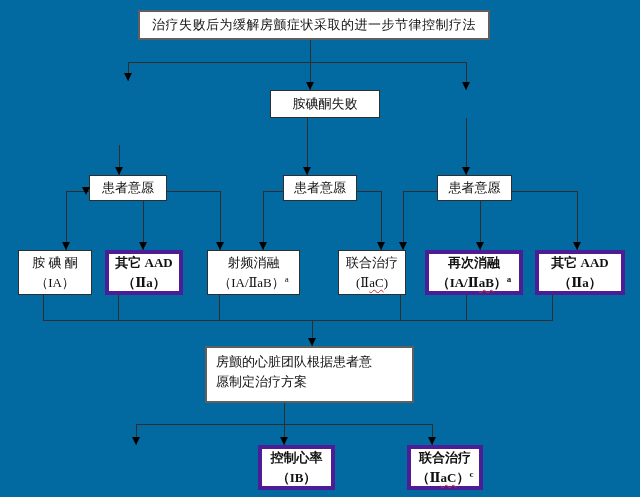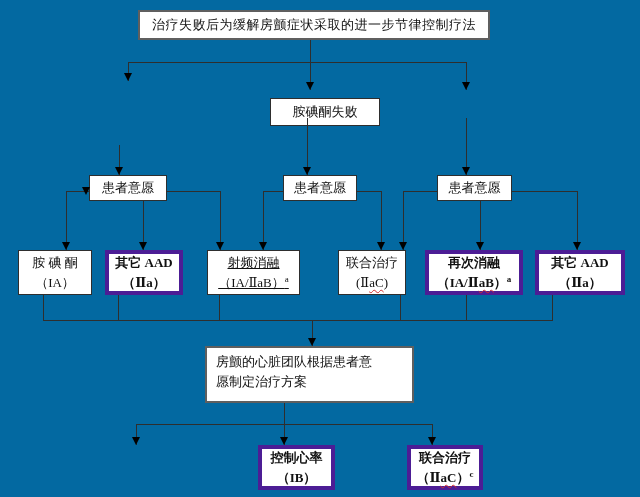--- a/index.html
+++ b/index.html
@@ -32,21 +32,21 @@
 </style>
 </head>
 <body>
 
 <div id="canvas">
 
   <div class="box medium" id="title-box" style="left:138px;top:10px;width:352px;height:30px;">
     <div class="bl">治疗失败后为缓解房颤症状采取的进一步节律控制疗法</div>
   </div>
 
-  <div class="box" style="left:270px;top:90px;width:110px;height:28px;margin-top:8px;">
+  <div class="box" style="left:270px;top:90px;width:110px;height:28px;">
     <div class="bl">胺碘酮失败</div>
   </div>
 
   <div class="box" style="left:89px;top:175px;width:78px;height:26px;">
     <div class="bl">患者意愿</div>
   </div>
   <div class="box" style="left:283px;top:175px;width:74px;height:26px;">
     <div class="bl">患者意愿</div>
   </div>
   <div class="box" style="left:437px;top:175px;width:75px;height:26px;">
@@ -54,21 +54,21 @@
   </div>
 
   <div class="box" style="left:18px;top:250px;width:74px;height:45px;">
     <div class="bl">胺 碘 酮</div>
     <div class="bl">（IA）</div>
   </div>
   <div class="box thick" style="left:105px;top:250px;width:78px;height:45px;">
     <div class="bl">其它 AAD</div>
     <div class="bl">（Ⅱa）</div>
   </div>
-  <div class="box" style="left:207px;top:250px;width:93px;height:45px;text-decoration:underline;">
+  <div class="box" style="left:207px;top:250px;width:93px;height:45px;">
     <div class="bl">射频消融</div>
     <div class="bl"><span>（IA/ⅡaB）</span><sup>a</sup></div>
   </div>
   <div class="box" style="left:338px;top:250px;width:68px;height:45px;">
     <div class="bl">联合治疗</div>
     <div class="bl"><span>(Ⅱ</span><span class="wavy">aC</span><span>)</span></div>
   </div>
   <div class="box thick" style="left:425px;top:250px;width:98px;height:45px;">
     <div class="bl">再次消融</div>
     <div class="bl"><span>（IA/Ⅱ</span><span class="wavy">aB</span><span>）</span><sup>a</sup></div>

